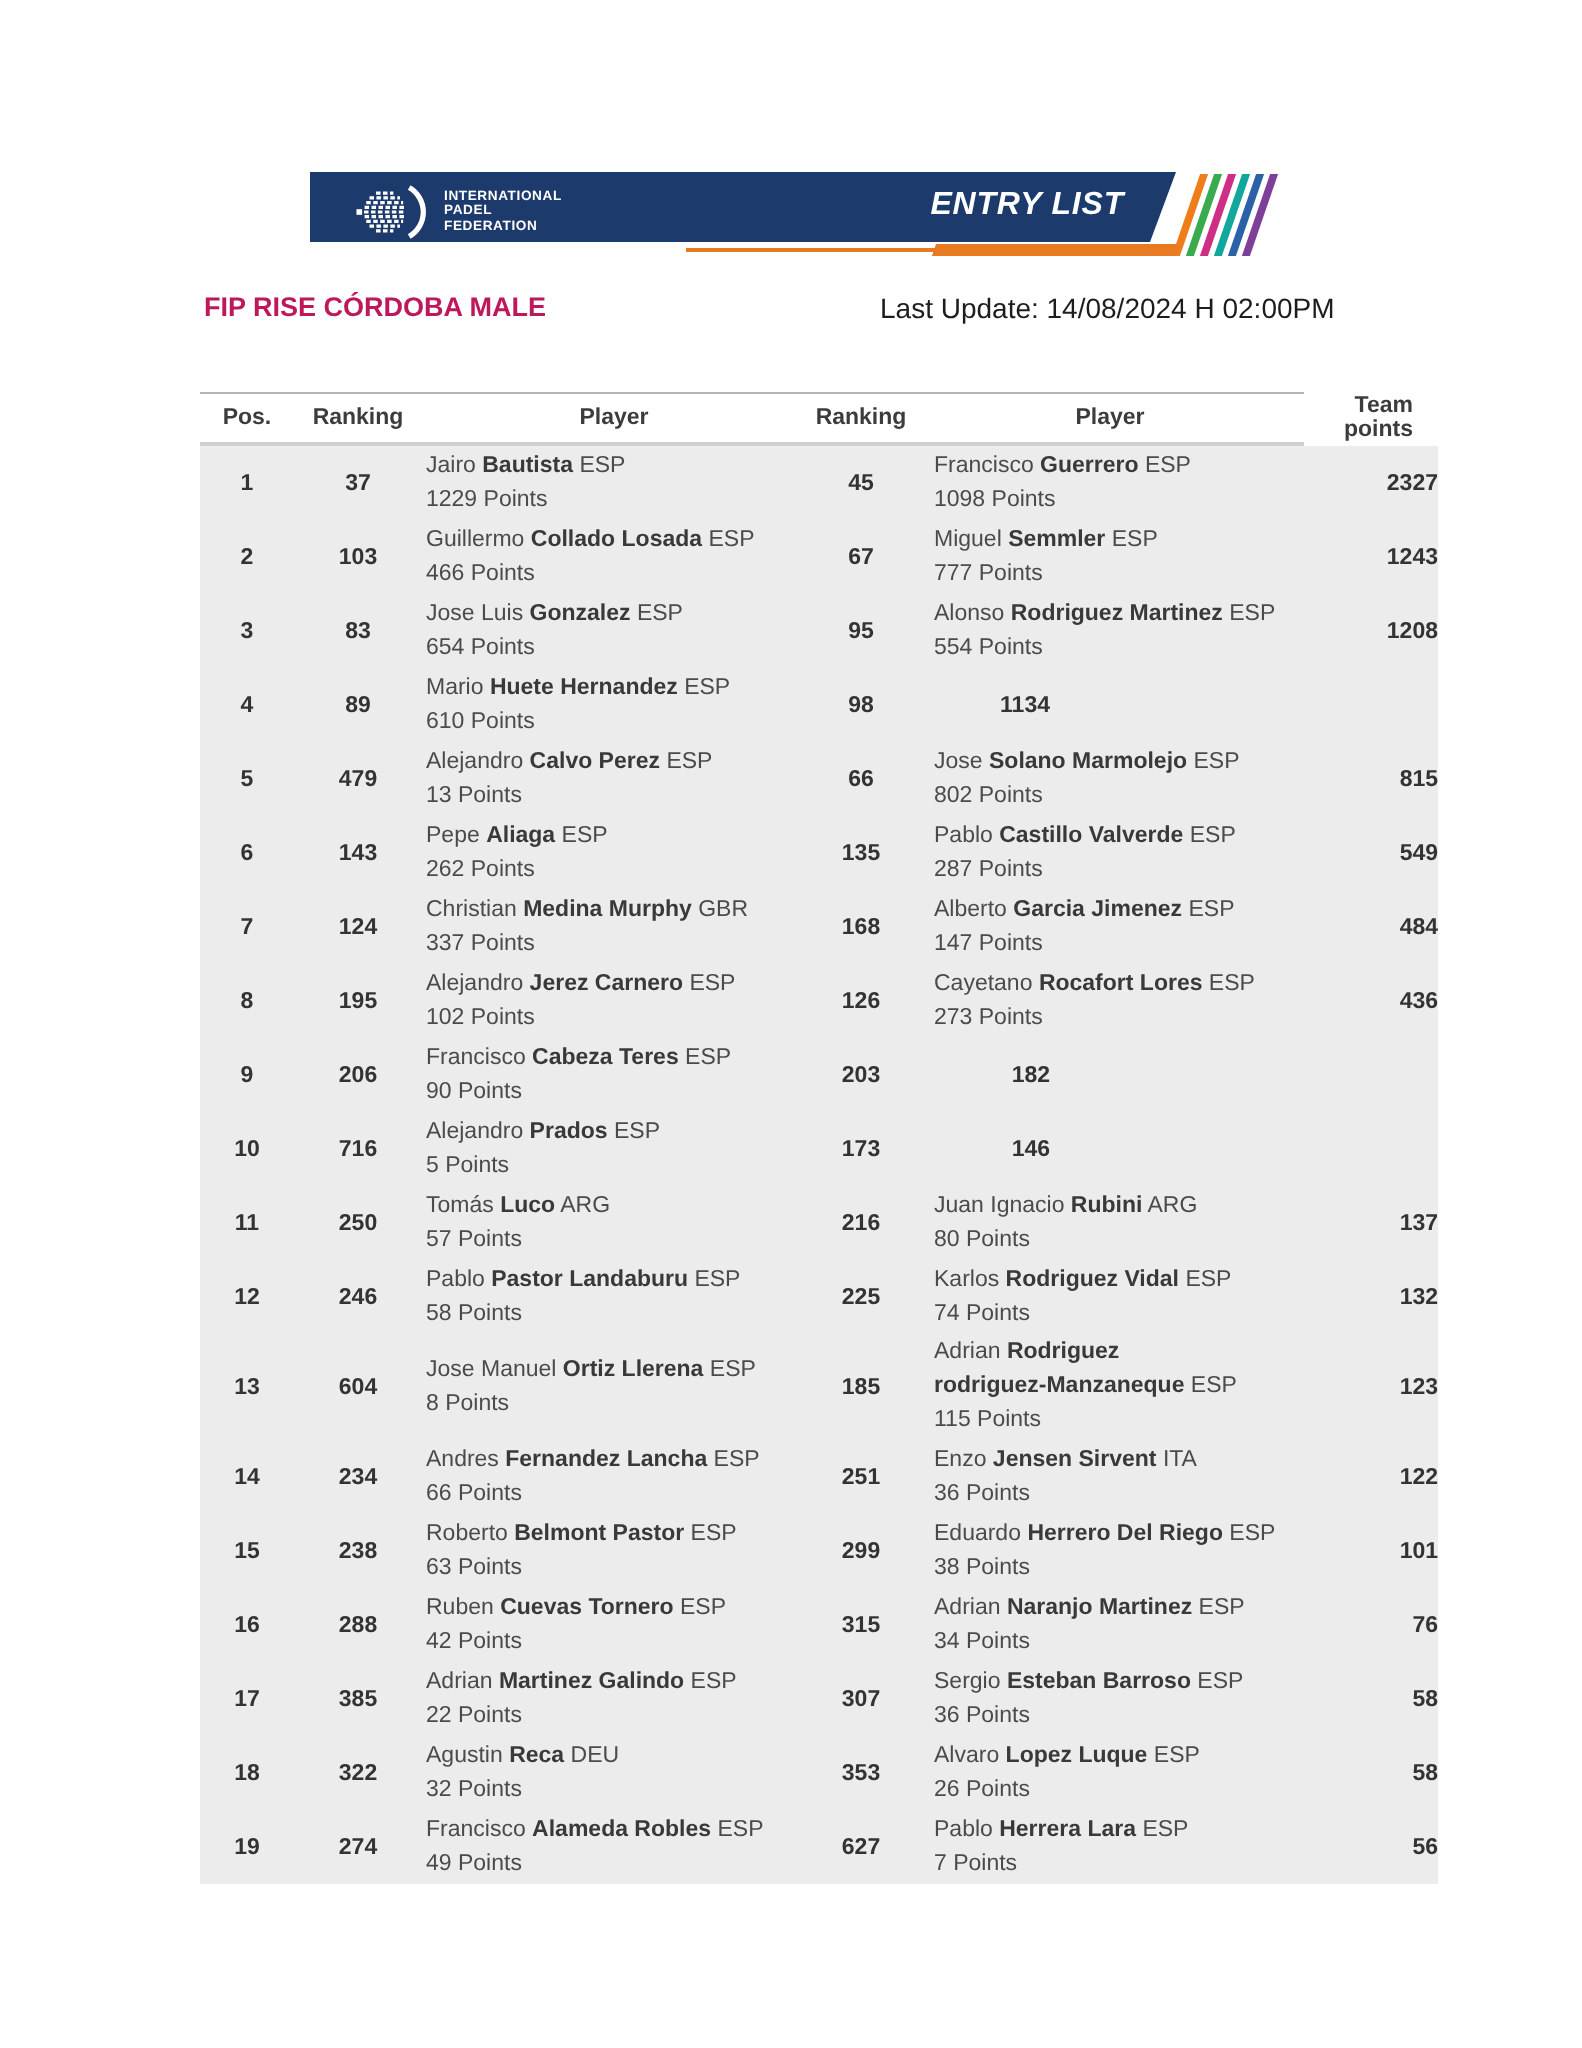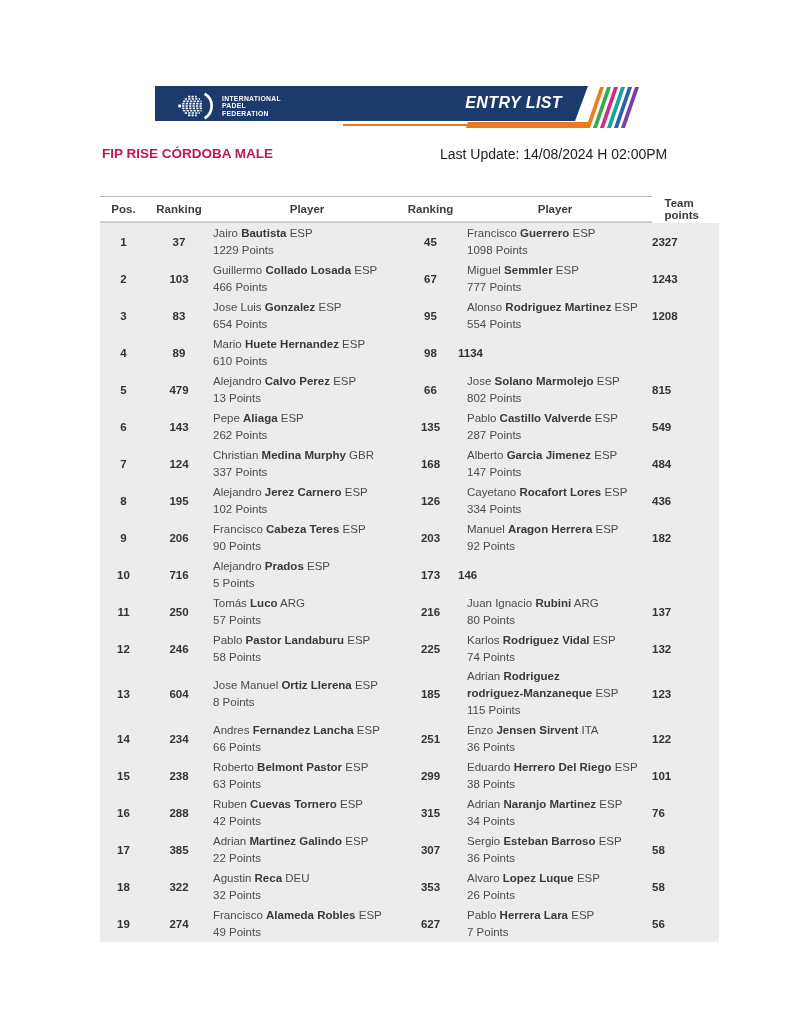--- a/index.html
+++ b/index.html
@@ -42,21 +42,21 @@
   .hline-top { position:absolute; top:0; left:0; width:552px; height:1px; background:#b5b5b5; }
   .hsep { width:552px; height:2px; background:#cfcfcf; }
   .tbody { background:#ececec; }
   .row { display:flex; align-items:center; min-height:37px; padding:1px 0; }
   .cell { flex-shrink:0; }
   .col-pos  { width:47px;  text-align:center; }
   .col-r1   { width:64px;  text-align:center; }
   .col-p1   { width:192px; padding-left:2px; }
   .col-r2   { width:55px;  text-align:center; }
   .col-p2   { width:194px; padding-left:9px; }
-  .col-team { width:67px;  text-align:left; }
+  .col-team { width:67px;  text-align:right; }
   .th { line-height:12px; }
   .th-team-inner { width:42px; margin:0 auto; }
   .num { font-weight:bold; color:#333; }
   .player { color:#4b4b4b; }
   .player b { color:#393939; }
   .pname, .nline, .pts { line-height:17px; white-space:nowrap; }
 </style>
 </head>
 <body>
 
@@ -216,36 +216,32 @@
         <div class="row">
           <div class="cell num col-pos">8</div>
           <div class="cell num col-r1">195</div>
           <div class="cell player col-p1">
             <div class="pname">Alejandro <b>Jerez Carnero</b> ESP</div>
             <div class="pts">102 Points</div>
           </div>
           <div class="cell num col-r2">126</div>
           <div class="cell player col-p2">
             <div class="pname">Cayetano <b>Rocafort Lores</b> ESP</div>
-            <div class="pts">334 Points</div>
+            <div class="pts">273 Points</div>
           </div>
           <div class="cell num col-team">436</div>
         </div>
         <div class="row">
           <div class="cell num col-pos">9</div>
           <div class="cell num col-r1">206</div>
           <div class="cell player col-p1">
             <div class="pname">Francisco <b>Cabeza Teres</b> ESP</div>
             <div class="pts">90 Points</div>
           </div>
           <div class="cell num col-r2">203</div>
-          <div class="cell player col-p2">
-            <div class="pname">Manuel <b>Aragon Herrera</b> ESP</div>
-            <div class="pts">92 Points</div>
-          </div>
           <div class="cell num col-team">182</div>
         </div>
         <div class="row">
           <div class="cell num col-pos">10</div>
           <div class="cell num col-r1">716</div>
           <div class="cell player col-p1">
             <div class="pname">Alejandro <b>Prados</b> ESP</div>
             <div class="pts">5 Points</div>
           </div>
           <div class="cell num col-r2">173</div>

